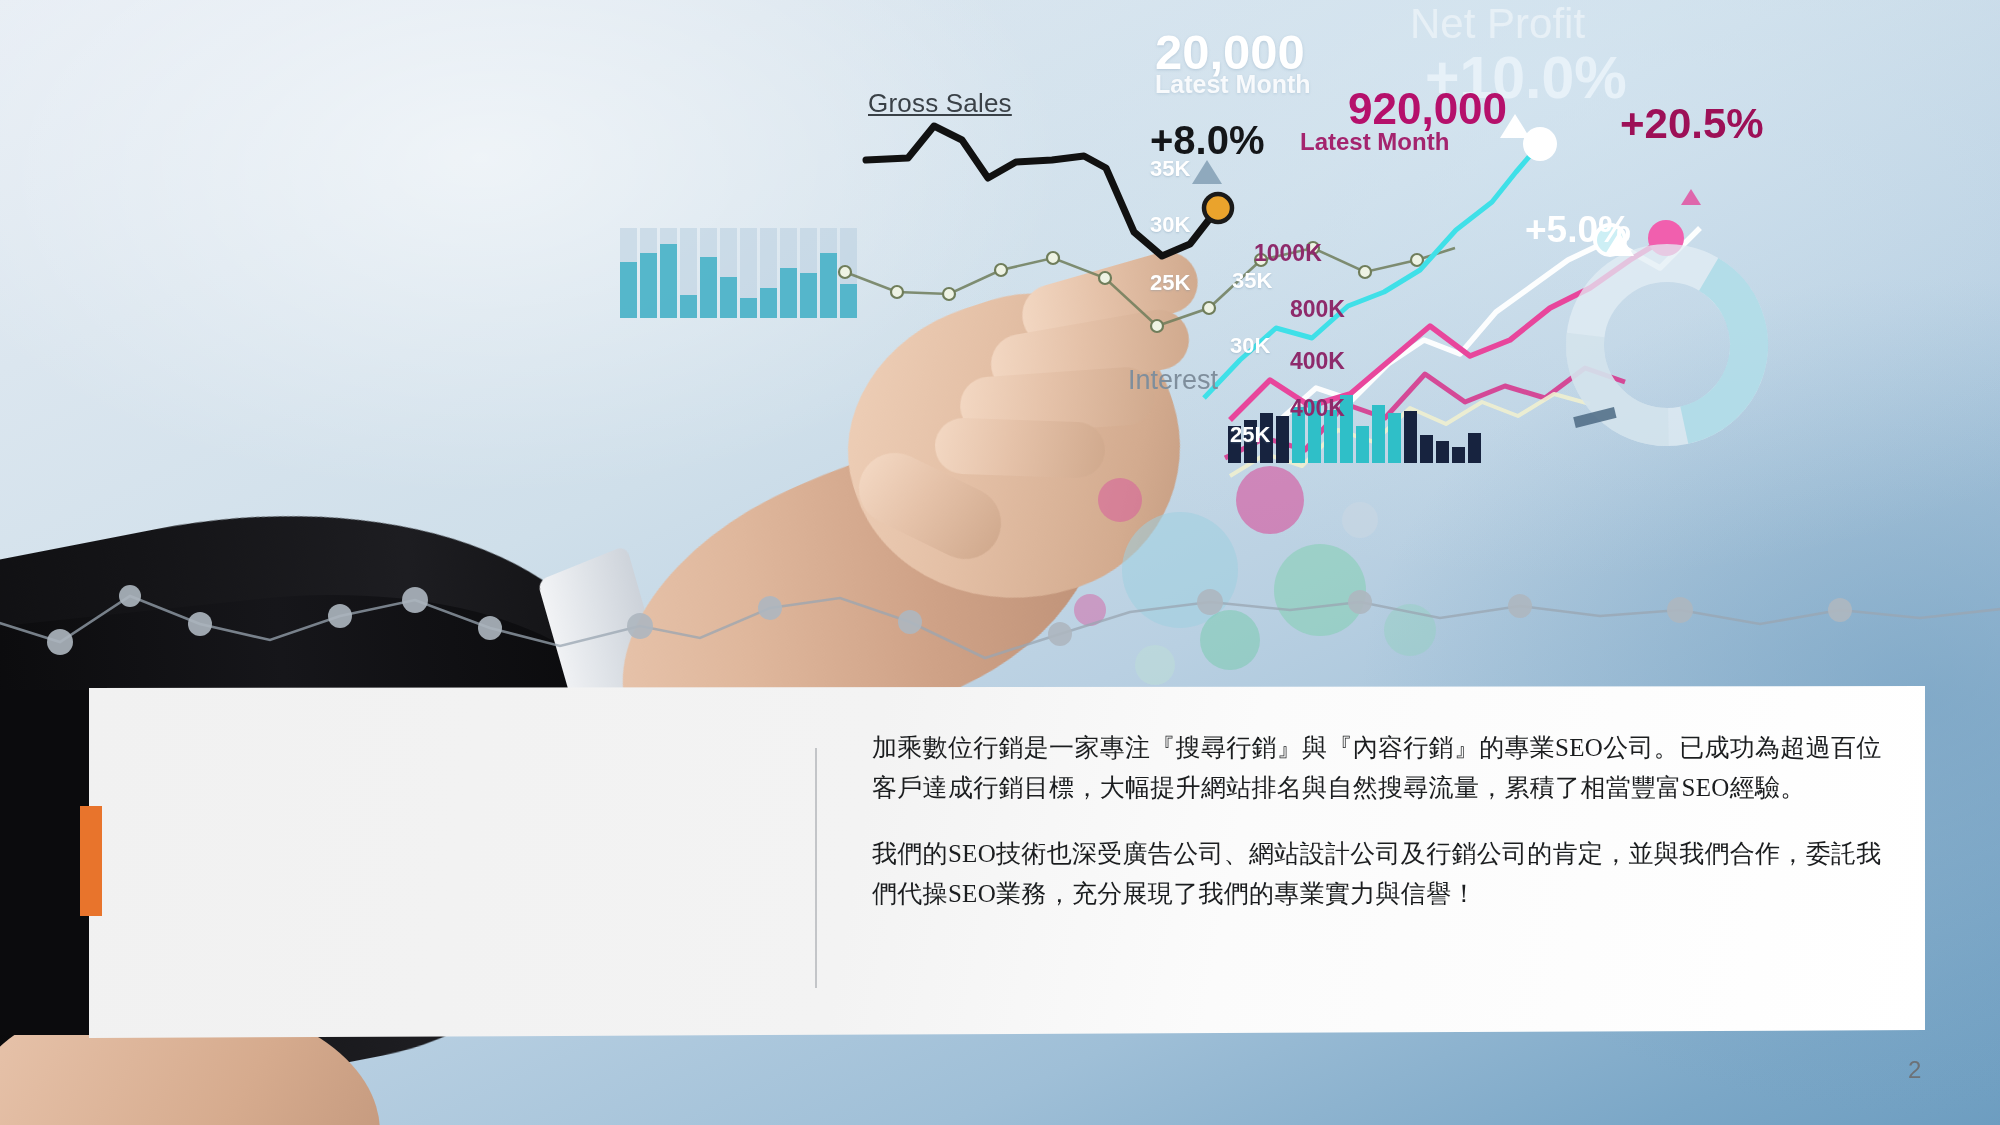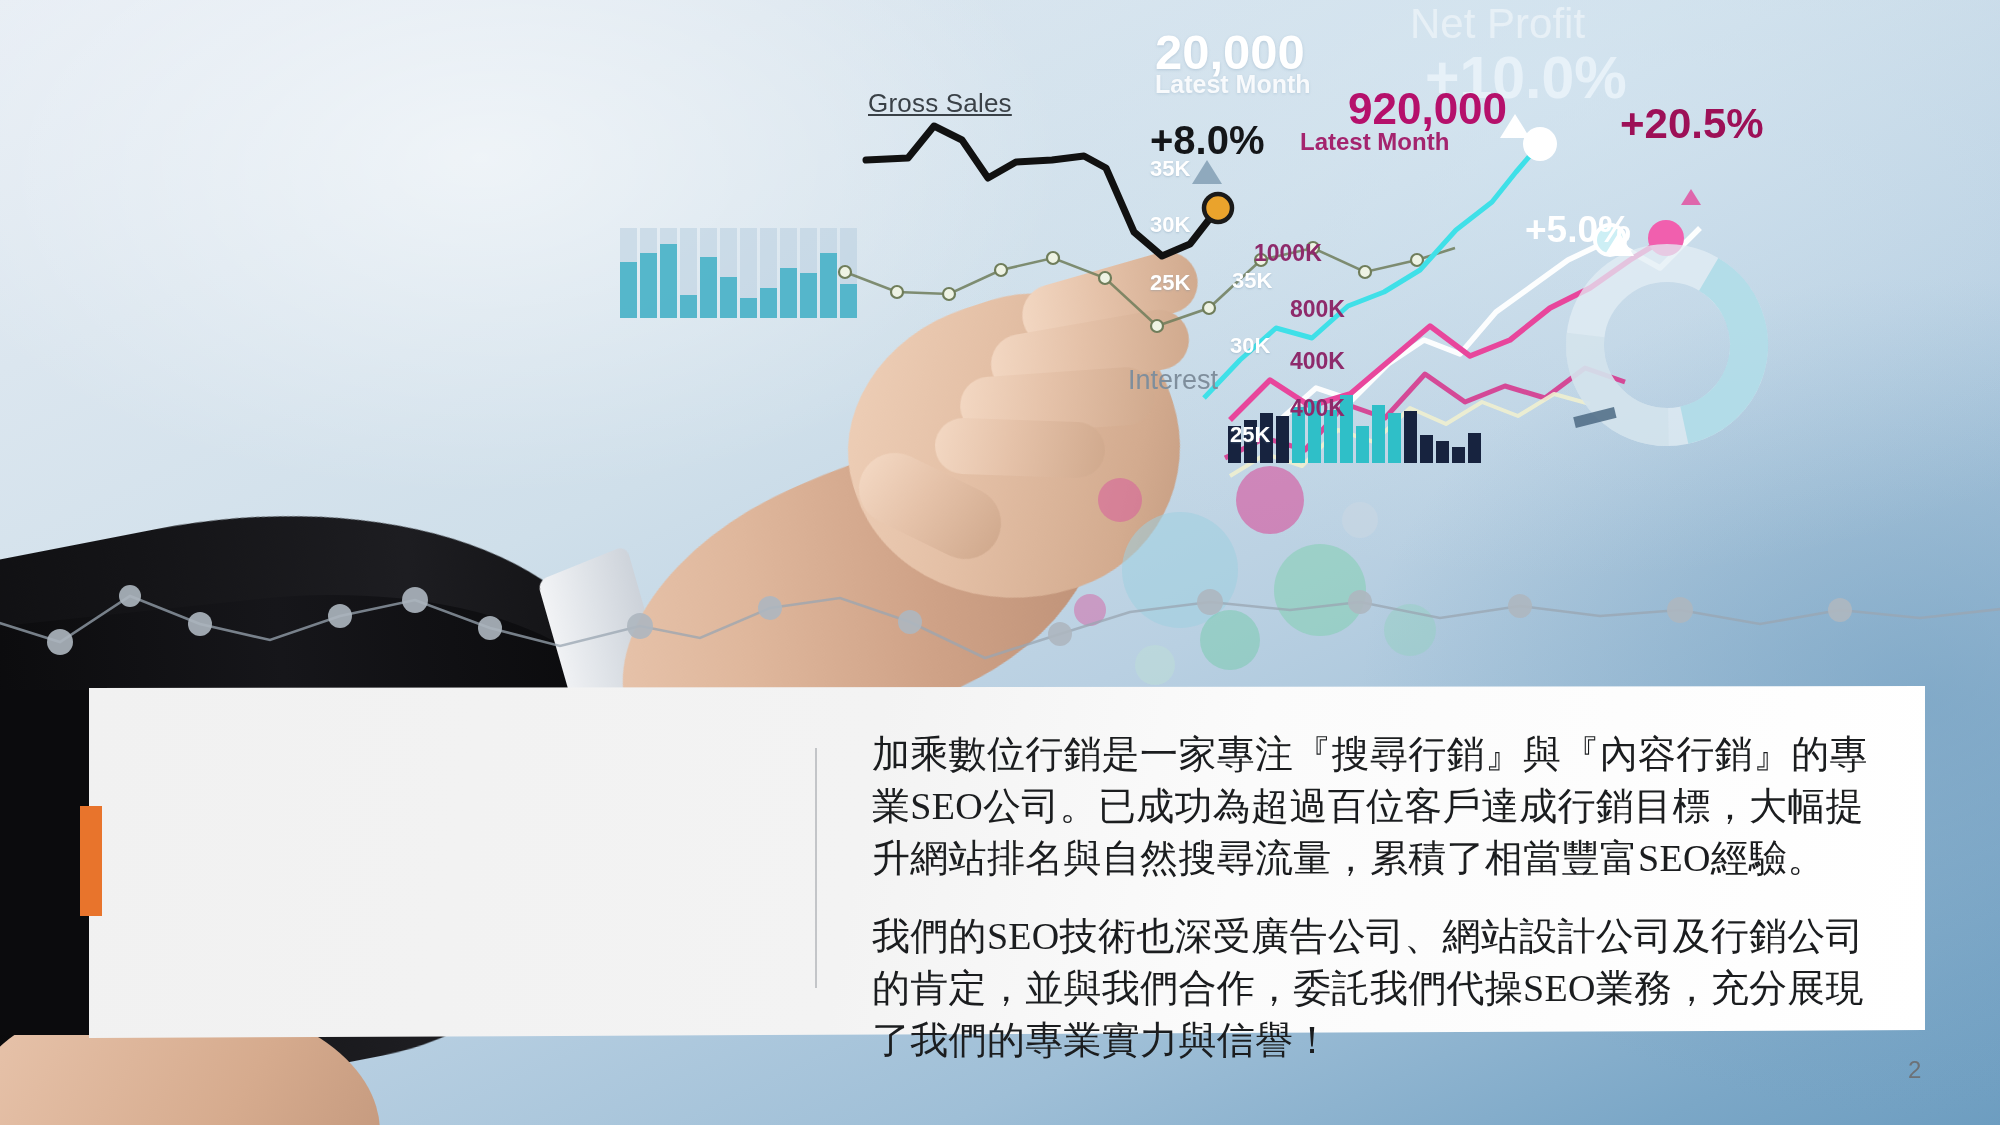--- a/index.html
+++ b/index.html
@@ -133,21 +133,21 @@
   }
 
   .title{
     position:absolute;left:180px;top:796px;width:600px;
     font-size:63px;line-height:1.05;color:#111315;
     font-family:"Liberation Serif", serif;letter-spacing:2px;
   }
 
   .body{
     position:absolute;left:872px;top:728px;width:1030px;
-    color:#1b1d1f;font-size:38px;line-height:52px;
+    color:#1b1d1f;font-size:25px;line-height:40px;
     font-family:"Liberation Serif", serif;letter-spacing:.3px;
   }
   .body p{margin:0 0 26px 0;}
   .body p:last-child{margin-bottom:0;}
 
   .pagenum{
     position:absolute;left:1908px;top:1056px;
     font-family:"Liberation Sans", sans-serif;
     font-size:24px;color:#6d7176;
   }

